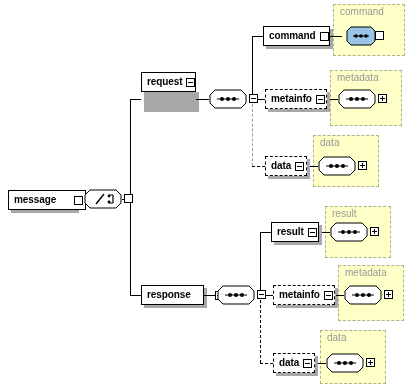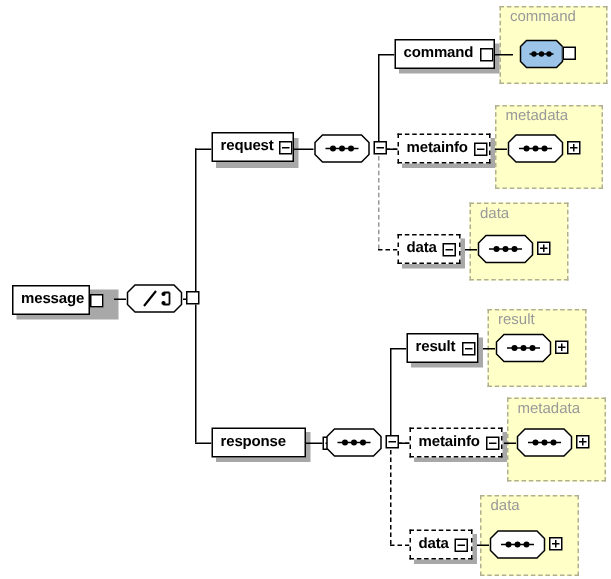--- a/index.html
+++ b/index.html
@@ -225,38 +225,38 @@
   <div class="dline h" style="left:260px; top:363px; width:13px;"></div>
 
   <div class="line h" style="left:330px; top:36px; width:12px;"></div>
   <div class="line h" style="left:330px; top:99px; width:8px;"></div>
   <div class="line h" style="left:310px; top:166px; width:8px;"></div>
   <div class="line h" style="left:322px; top:232px; width:8px;"></div>
   <div class="line h" style="left:336px; top:295px; width:8px;"></div>
   <div class="line h" style="left:318px; top:363px; width:8px;"></div>
 
   <div class="elem-shadow" style="left:11px; top:193px; width:68px; height:20px;"></div>
-  <div class="node elem" style="left:8px; top:190px; width:52px;">
+  <div class="node elem" style="left:8px; top:190px; width:78px;">
     <span class="label">message</span>
     <span class="handle empty"></span>
   </div>
 
   <div class="compositor" style="left:84px; top:189px;">
     <svg class="comp-shape" width="38" height="20" viewBox="0 0 38 20">
       <polygon points="6,1 32,1 37,6 37,14 32,19 6,19 1,14 1,6" fill="#ffffff" stroke="#000000" stroke-width="1"></polygon>
       <path d="M12,15 L20,5" stroke="#000000" stroke-width="1.4" fill="none"></path>
       <circle cx="25" cy="7" r="1.4" fill="#000000"></circle>
       <circle cx="25" cy="13" r="1.4" fill="#000000"></circle>
       <path d="M25,6 L29,6 M25,14 L29,14 M29,6 L29,14" stroke="#000000" stroke-width="1.2" fill="none"></path>
     </svg>
     <span class="comp-handle empty"></span>
   </div>
 
   <div class="elem-shadow" style="left:144px; top:92px; width:55px; height:20px;"></div>
-  <div class="node elem" style="left:141px; top:88px; width:55px;align-items:center;">
+  <div class="node elem" style="left:141px; top:72px; width:55px;align-items:center;">
     <span class="label">request</span>
     <span class="handle minus"></span>
   </div>
   <div class="compositor" style="left:209px; top:89px;">
     <svg class="comp-shape" width="38" height="20" viewBox="0 0 38 20">
       <polygon points="6,1 32,1 37,6 37,14 32,19 6,19 1,14 1,6" fill="#ffffff" stroke="#000000" stroke-width="1"></polygon>
       <line x1="8" y1="10" x2="30" y2="10" stroke="#000000" stroke-width="1"></line>
       <circle cx="13" cy="10" r="2" fill="#000000"></circle>
       <circle cx="19" cy="10" r="2" fill="#000000"></circle>
       <circle cx="25" cy="10" r="2" fill="#000000"></circle>

